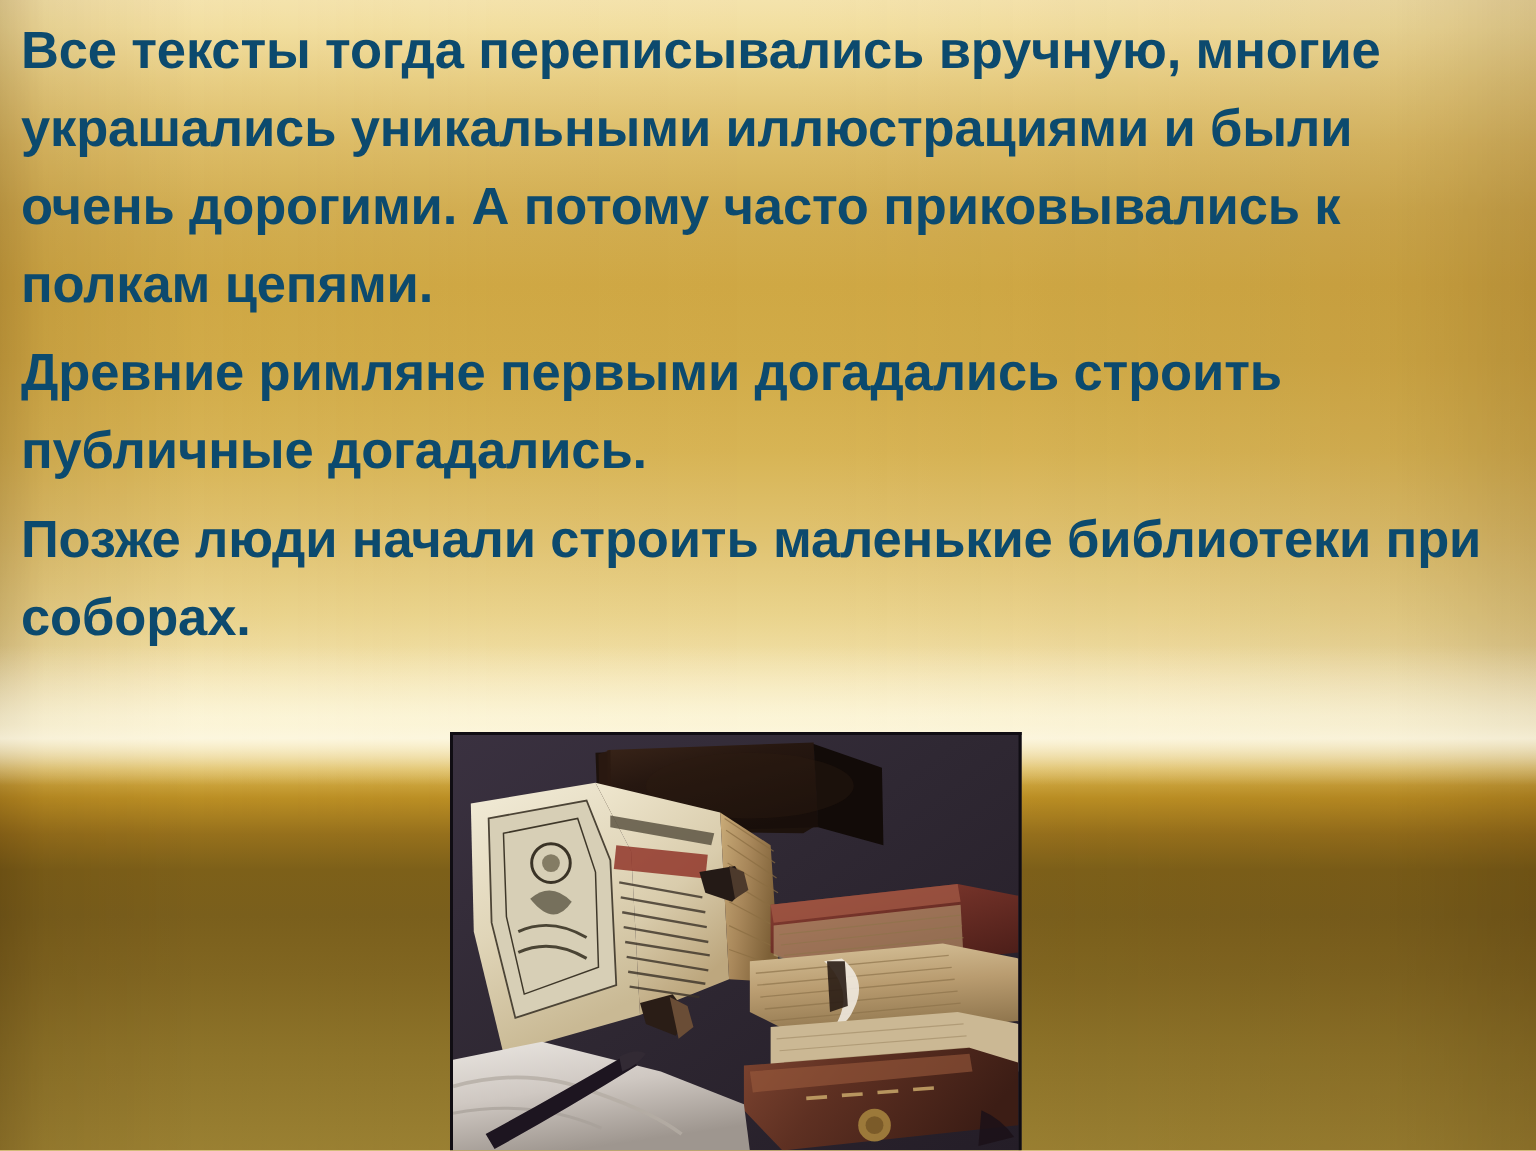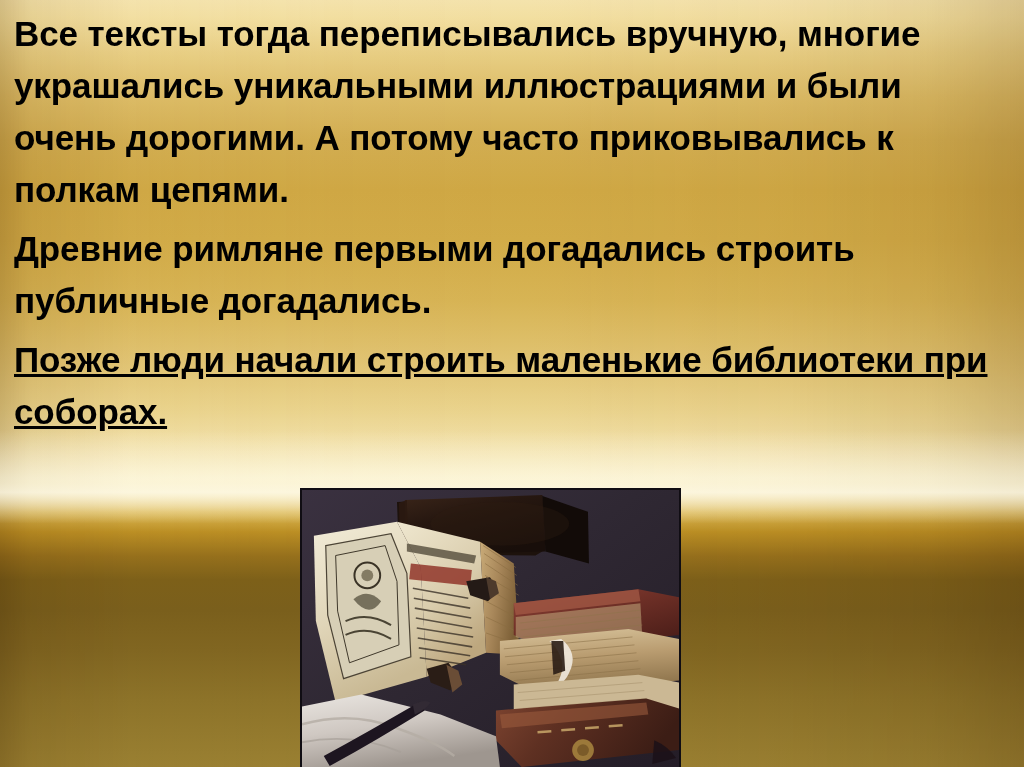--- a/index.html
+++ b/index.html
@@ -89,31 +89,31 @@
 
   
   #text-block {
     position: absolute;
     left: 14px;
     top: 8px;
     width: 980px;
   }
   .para {
     margin: 0;
-    color: #000000;
+    color: #0c4a6e;
     font-family: "Liberation Sans", sans-serif;
     font-weight: bold;
     font-size: 35px;
     line-height: 52px;
     letter-spacing: -0.1px;
     white-space: pre-line;
   }
   #para-1 { margin-bottom: 7px; }
   #para-2 { margin-bottom: 7px; }
-  #para-3 { margin-bottom: 0; text-decoration: underline; }
+  #para-3 { margin-bottom: 0; }
 
   
   #photo-frame {
     position: absolute;
     left: 300px;
     top: 488px;
     width: 381px;
     height: 279px;
     overflow: hidden;
     background: #2b2530;

